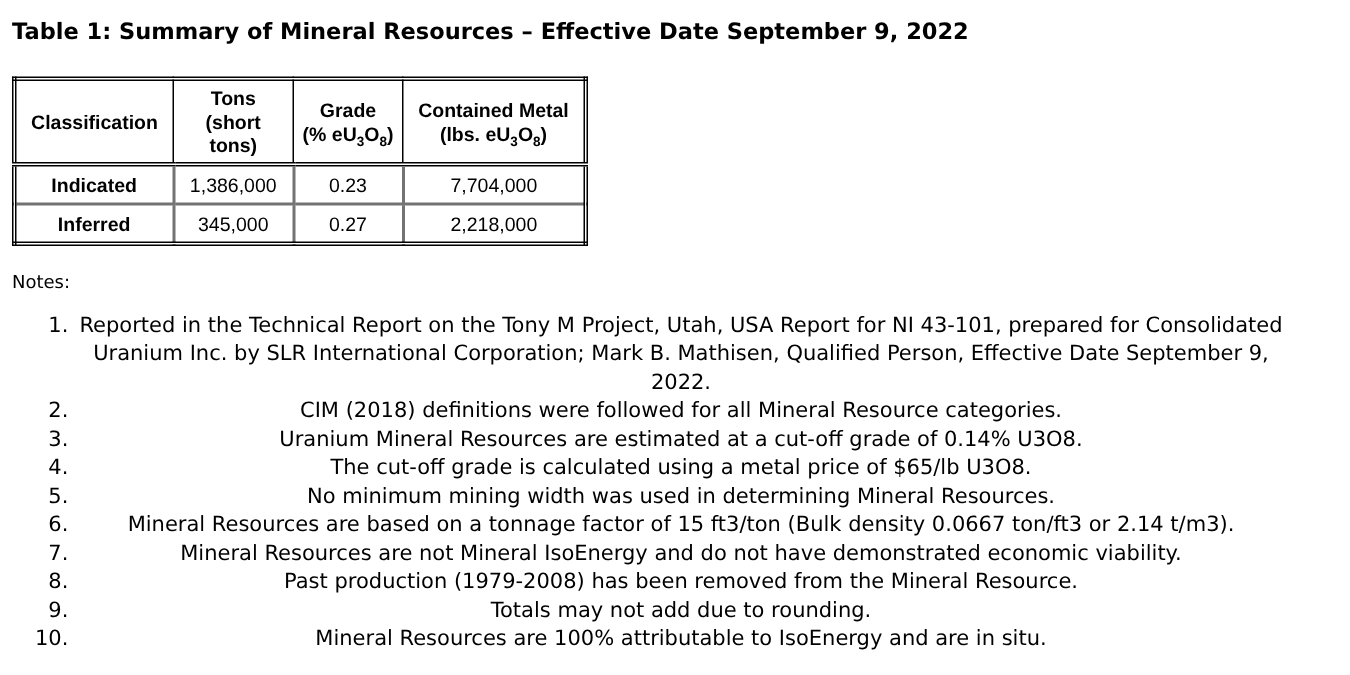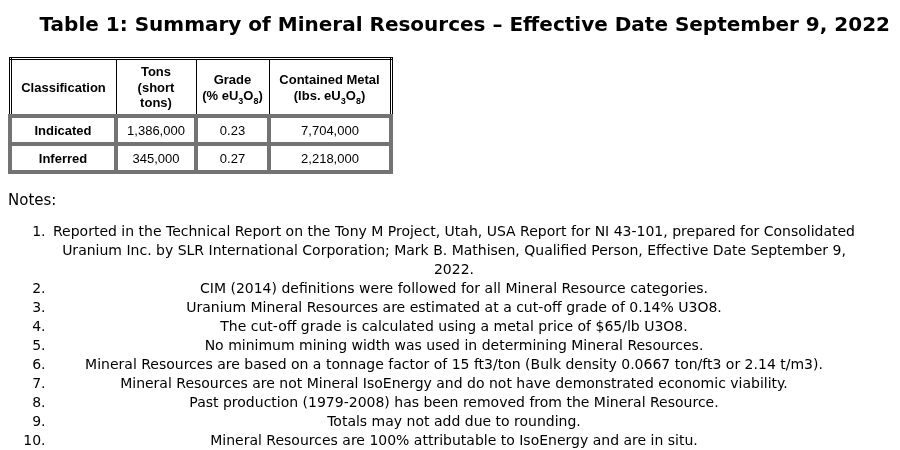--- a/index.html
+++ b/index.html
@@ -11,25 +11,24 @@
   body {
     width: 900px;
     height: 450px;
     overflow: hidden;
     font-family: "DejaVu Sans", "Liberation Sans", sans-serif;
   }
   .page {
     padding: 12px 10px 0 8px;
   }
   .page-title {
-    font-size: 20px;
+    font-size: 15px;
     font-weight: bold;
     margin: 0;
     letter-spacing: 0px;
-    text-align: right;
   }
   
   table.minres {
     border-collapse: collapse;
     margin-top: 21px;
     font-family: "Liberation Sans", "DejaVu Sans", sans-serif;
     border: 3px double #000;
   }
   table.minres col.c1 { width: 106px; }
   table.minres col.c2 { width: 80px;  }
@@ -46,33 +45,33 @@
   }
   table.minres th .unit-line {
     font-weight: bold;
     margin-top: 1px;
   }
   table.minres th sub {
     font-size: 9px;
     line-height: 0;
   }
   table.minres td {
-    border: 4px solid #737373;
+    border: 2px solid #737373;
     font-size: 13px;
     text-align: center;
     vertical-align: middle;
     padding: 4px 4px;
     height: 16px;
   }
   table.minres td.rowhead {
     font-weight: bold;
   }
   
   .notes-heading {
-    font-size: 15px;
+    font-size: 12px;
     margin-top: 17px;
   }
   ol.notes {
     margin: 13px 0 0 0;
     padding: 0 0 0 42px;
     width: 806px;
     font-size: 14px;
     line-height: 19px;
   }
   ol.notes li {
@@ -125,21 +124,21 @@
         <td>0.27</td>
         <td>2,218,000</td>
       </tr>
     </tbody>
   </table>
 
   <div class="notes-heading">Notes:</div>
 
   <ol class="notes">
     <li>Reported in the Technical Report on the Tony M Project, Utah, USA Report for NI 43-101, prepared for Consolidated Uranium Inc. by SLR International Corporation; Mark B. Mathisen, Qualified Person, Effective Date September 9, 2022.</li>
-    <li>CIM (2014) definitions were followed for all Mineral Resource categories.</li>
+    <li>CIM (2018) definitions were followed for all Mineral Resource categories.</li>
     <li>Uranium Mineral Resources are estimated at a cut-off grade of 0.14% U3O8.</li>
     <li>The cut-off grade is calculated using a metal price of $65/lb U3O8.</li>
     <li>No minimum mining width was used in determining Mineral Resources.</li>
     <li>Mineral Resources are based on a tonnage factor of 15 ft3/ton (Bulk density 0.0667 ton/ft3 or 2.14 t/m3).</li>
     <li>Mineral Resources are not Mineral IsoEnergy and do not have demonstrated economic viability.</li>
     <li>Past production (1979-2008) has been removed from the Mineral Resource.</li>
     <li>Totals may not add due to rounding.</li>
     <li>Mineral Resources are 100% attributable to IsoEnergy and are in situ.</li>
   </ol>
 

